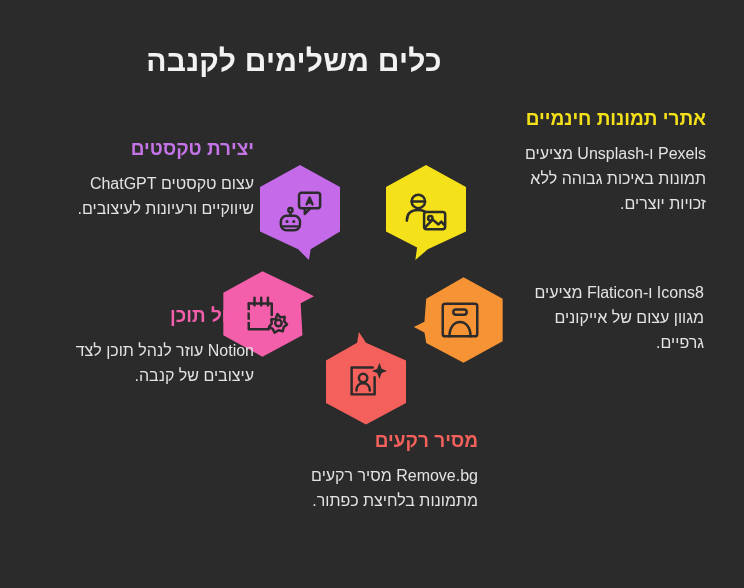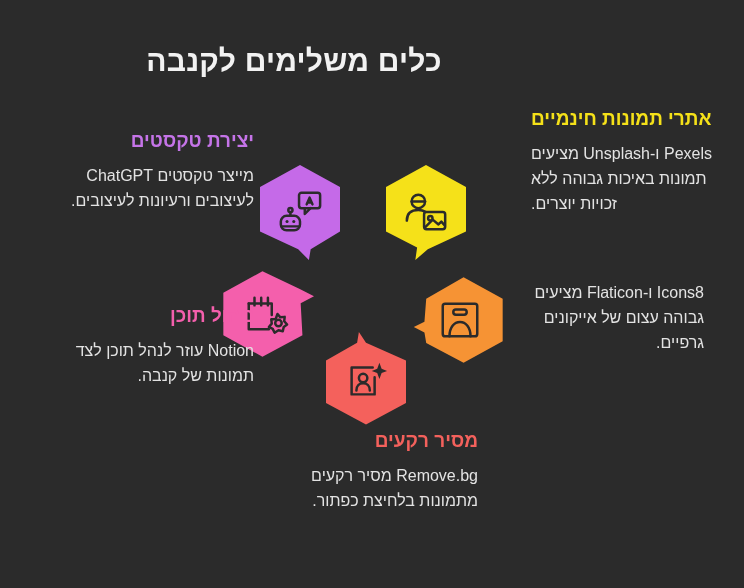--- a/index.html
+++ b/index.html
@@ -81,22 +81,22 @@
     line-height:1.32;
     margin-bottom:11px;
   }
   .info-body {
     font-size:16px;
     font-weight:400;
     line-height:1.55;
     color:#e3e3e3;
   }
 
-  .block-text    { left:58px;  top:128px; width:196px; text-align:right; }
-  .block-images  { left:531px; top:106px; width:198px; text-align:left; }
+  .block-text    { left:58px;  top:136px; width:196px; text-align:right; }
+  .block-images  { left:508px; top:106px; width:198px; text-align:right; }
   .block-content { left:58px;  top:303px; width:196px; text-align:right; }
   .block-icons   { left:504px; top:281px; width:200px; text-align:right; }
   .block-bg      { left:272px; top:428px; width:206px; }
 
   .block-text    .info-heading { color:#c574e8; }
   .block-images  .info-heading { color:#f5e119; }
   .block-content .info-heading { color:#f45fac; }
   .block-icons   .info-heading { color:#f69334; }
   .block-bg      .info-heading { color:#f4615c; }
 </style>
@@ -183,35 +183,35 @@
           <path d="M14 35 C14 30 17 27.5 21 27.5 C25 27.5 28 30 28 35"></path>
           <path d="M38 6 L40.3 12.2 L46 14.5 L40.3 16.8 L38 23 L35.7 16.8 L30 14.5 L35.7 12.2 Z" fill="#2b2b2b" stroke="none"></path>
         </svg>
       </span>
     </div>
 
   </div>
 
   <div class="info-block block-text">
     <div class="info-heading">יצירת טקסטים</div>
-    <div class="info-body">מייצר טקסטים ChatGPT לעיצובים ורעיונות לעיצובים.</div>
+    <div class="info-body">עצום טקסטים ChatGPT שיווקיים ורעיונות לעיצובים.</div>
   </div>
 
   <div class="info-block block-images">
     <div class="info-heading">אתרי תמונות חינמיים</div>
     <div class="info-body">Pexels ו-Unsplash מציעים תמונות באיכות גבוהה ללא זכויות יוצרים.</div>
   </div>
 
   <div class="info-block block-content">
     <div class="info-heading">ניהול תוכן</div>
-    <div class="info-body">Notion עוזר לנהל תוכן לצד תמונות של קנבה.</div>
+    <div class="info-body">Notion עוזר לנהל תוכן לצד עיצובים של קנבה.</div>
   </div>
 
   <div class="info-block block-icons">
-    <div class="info-body">Icons8 ו-Flaticon מציעים גבוהה עצום של אייקונים גרפיים.</div>
+    <div class="info-body">Icons8 ו-Flaticon מציעים מגוון עצום של אייקונים גרפיים.</div>
   </div>
 
   <div class="info-block block-bg">
     <div class="info-heading">מסיר רקעים</div>
     <div class="info-body">Remove.bg מסיר רקעים מתמונות בלחיצת כפתור.</div>
   </div>
 
 </div>
 
 </body></html>

